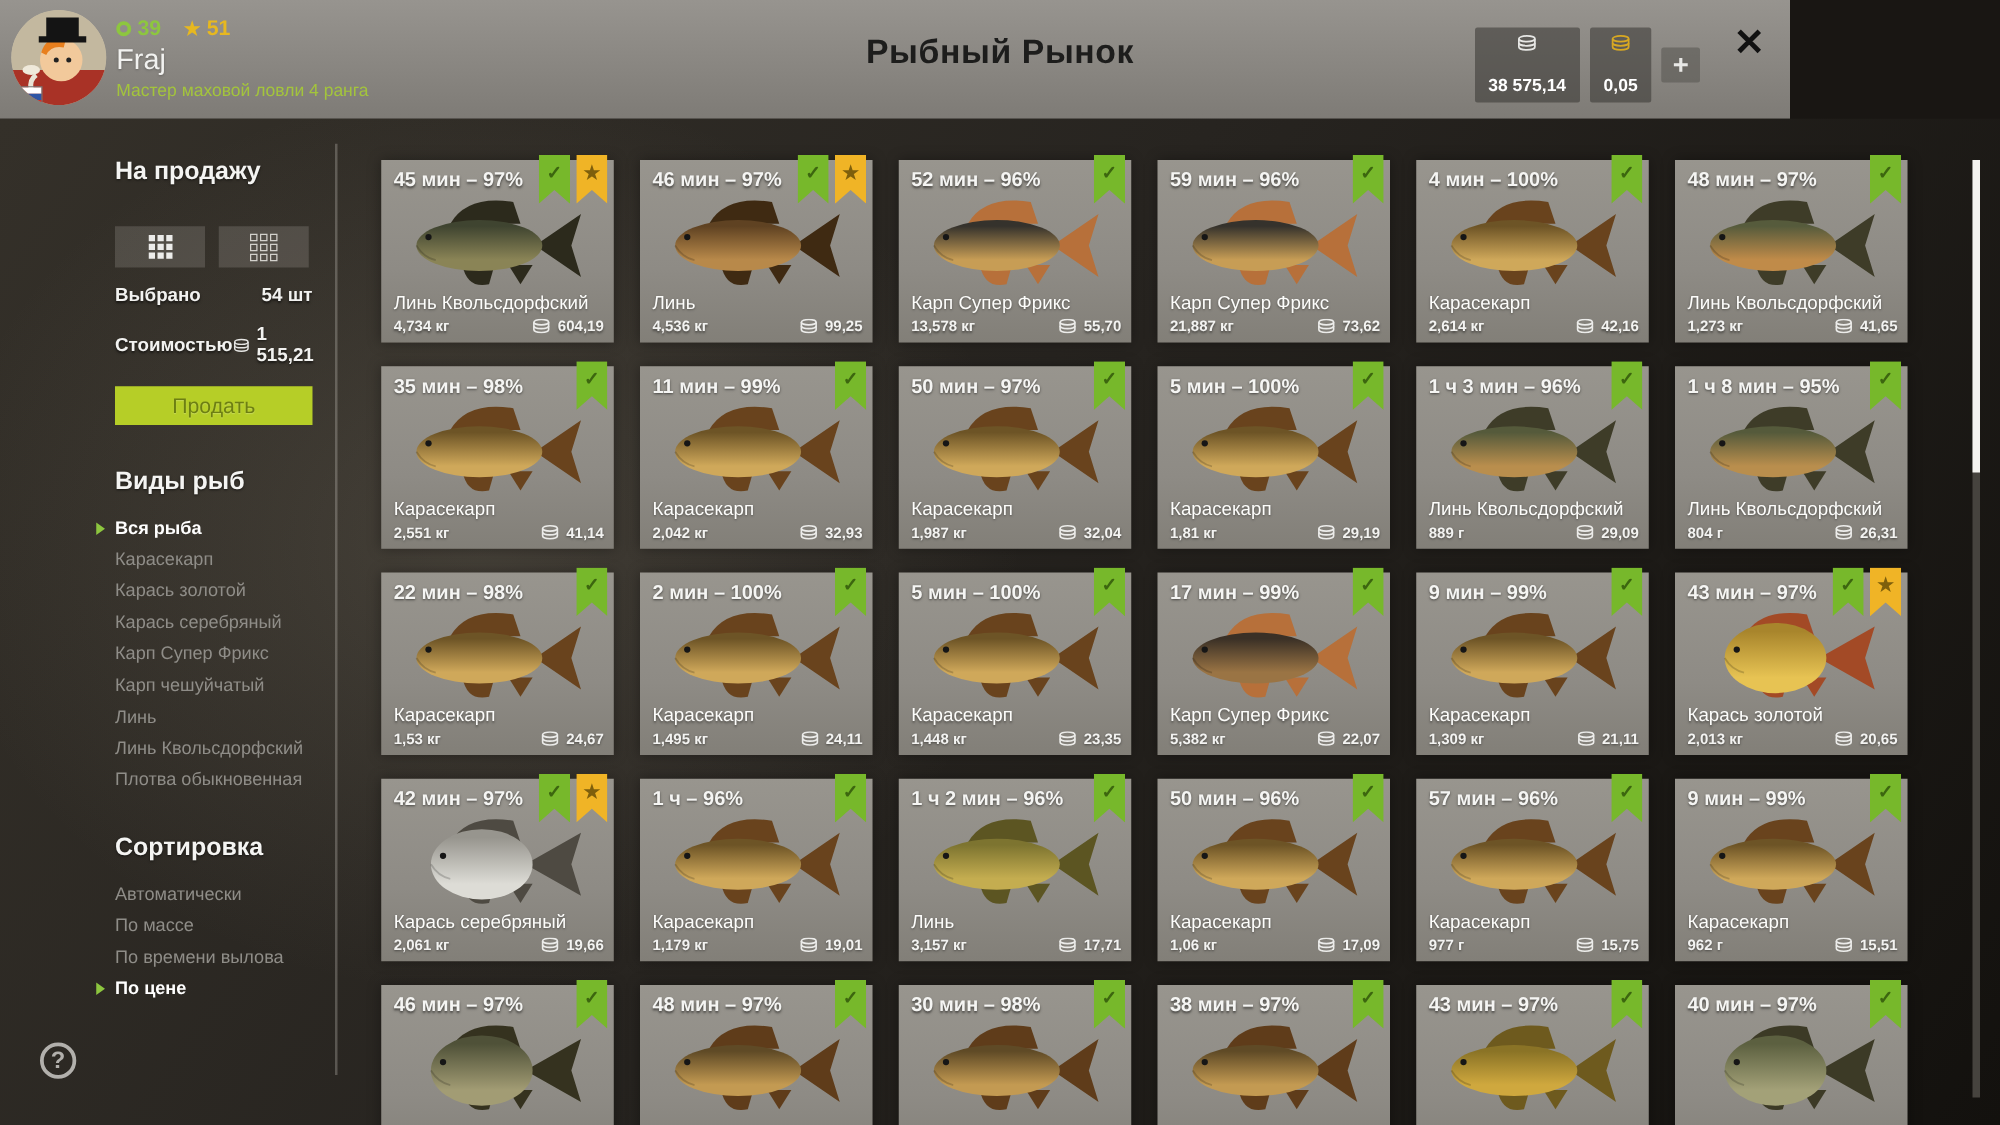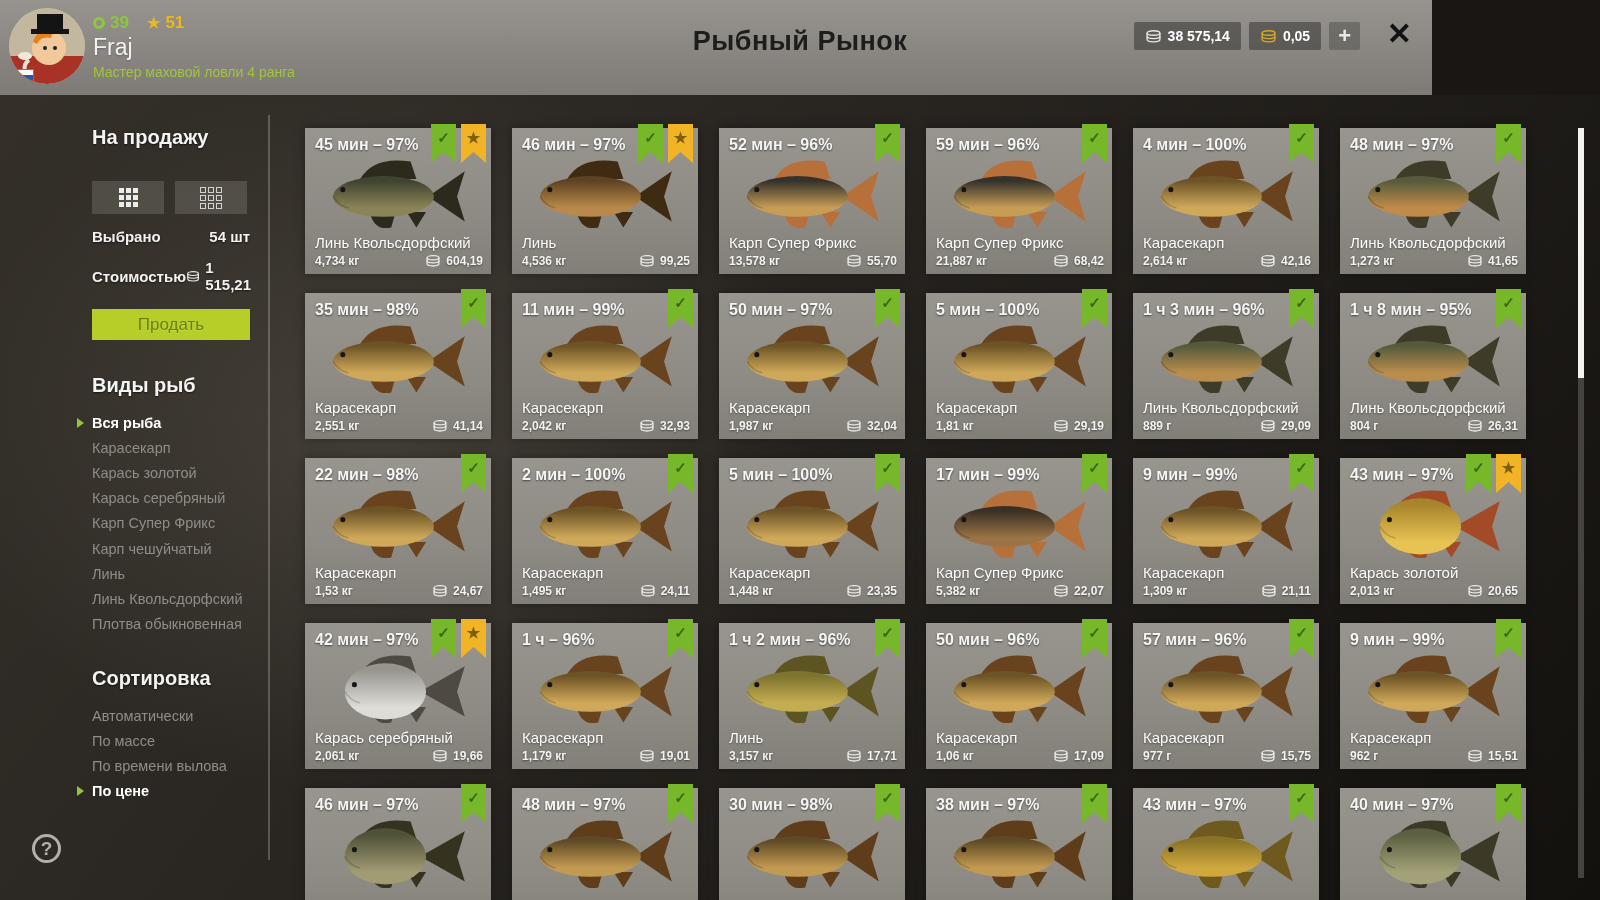--- a/index.html
+++ b/index.html
@@ -18,22 +18,22 @@
   .player-badges{display:flex;align-items:center;gap:18px;height:18px;}
   .badge-level{display:flex;align-items:center;gap:5px;color:#8dc63f;font-weight:bold;font-size:17px;}
   .badge-stars{display:flex;align-items:center;gap:5px;color:#e7b81f;font-weight:bold;font-size:17px;}
   .ring{width:12px;height:12px;border:3px solid #8dc63f;border-radius:50%;box-sizing:border-box;display:inline-block;}
   .star-glyph{color:#e7b81f;font-size:15px;}
   .player-name{color:#f2f2f0;font-size:23px;margin-top:2px;text-shadow:0 1px 2px rgba(0,0,0,.25);}
   .player-rank{color:#a3c43c;font-size:14px;margin-top:3px;}
   .market-title{position:absolute;top:26px;left:0;width:1600px;text-align:center;
                 font-size:27px;font-weight:bold;color:#1d1d1c;letter-spacing:.5px;}
   .balances{position:absolute;top:22px;right:72px;display:flex;align-items:center;gap:8px;}
-  .money-badge{display:flex;align-items:center;gap:6px;background:rgba(55,53,50,.55);
-               padding:6px 11px;border-radius:2px;color:#fff;font-weight:bold;font-size:14px;}
+  .money-badge{display:flex;align-items:center;gap:19px;background:rgba(55,53,50,.55);
+               padding:6px 11px;border-radius:2px;color:#fff;font-weight:bold;font-size:14px;flex-direction:column;}
   .plus-btn{background:rgba(90,88,84,.6);color:#e8e8e6;font-size:22px;line-height:20px;
             padding:4px 9px;border-radius:2px;cursor:pointer;font-weight:bold;}
   .close-btn{position:absolute;top:16px;right:20px;font-size:30px;font-weight:bold;color:#111;cursor:pointer;}
 
   
   .main-bg{position:absolute;top:95px;left:0;width:1600px;height:805px;
     background:
       radial-gradient(ellipse 620px 520px at 24% 42%, rgba(165,155,135,.20), transparent 70%),
       linear-gradient(125deg,#343029 0%,#272420 45%,#13110e 100%);}
   .v-divider{position:absolute;left:268px;top:115px;width:2px;height:745px;background:rgba(215,212,205,.28);}
@@ -384,21 +384,21 @@
         <div class="card-bottom">
           <span>21,887 кг</span>
           <span class="price">
             <svg width="16" height="12" viewBox="0 0 17 13">
               <g fill="none" stroke="#ececea" stroke-width="1.4">
                 <ellipse cx="8.5" cy="3" rx="6.4" ry="2.3"></ellipse>
                 <path d="M2.1 3v3.3c0 1.3 2.9 2.3 6.4 2.3s6.4-1 6.4-2.3V3"></path>
                 <path d="M2.1 6.3v3.3c0 1.3 2.9 2.3 6.4 2.3s6.4-1 6.4-2.3V6.3"></path>
               </g>
             </svg>
-            <span>68,42</span>
+            <span>73,62</span>
           </span>
         </div>
       </div>
       <div class="card">
         <div class="card-time">4 мин – 100%</div>
         <div class="ribbons">
           <div class="ribbon check">
             <span>✓</span>
           </div>
         </div>

